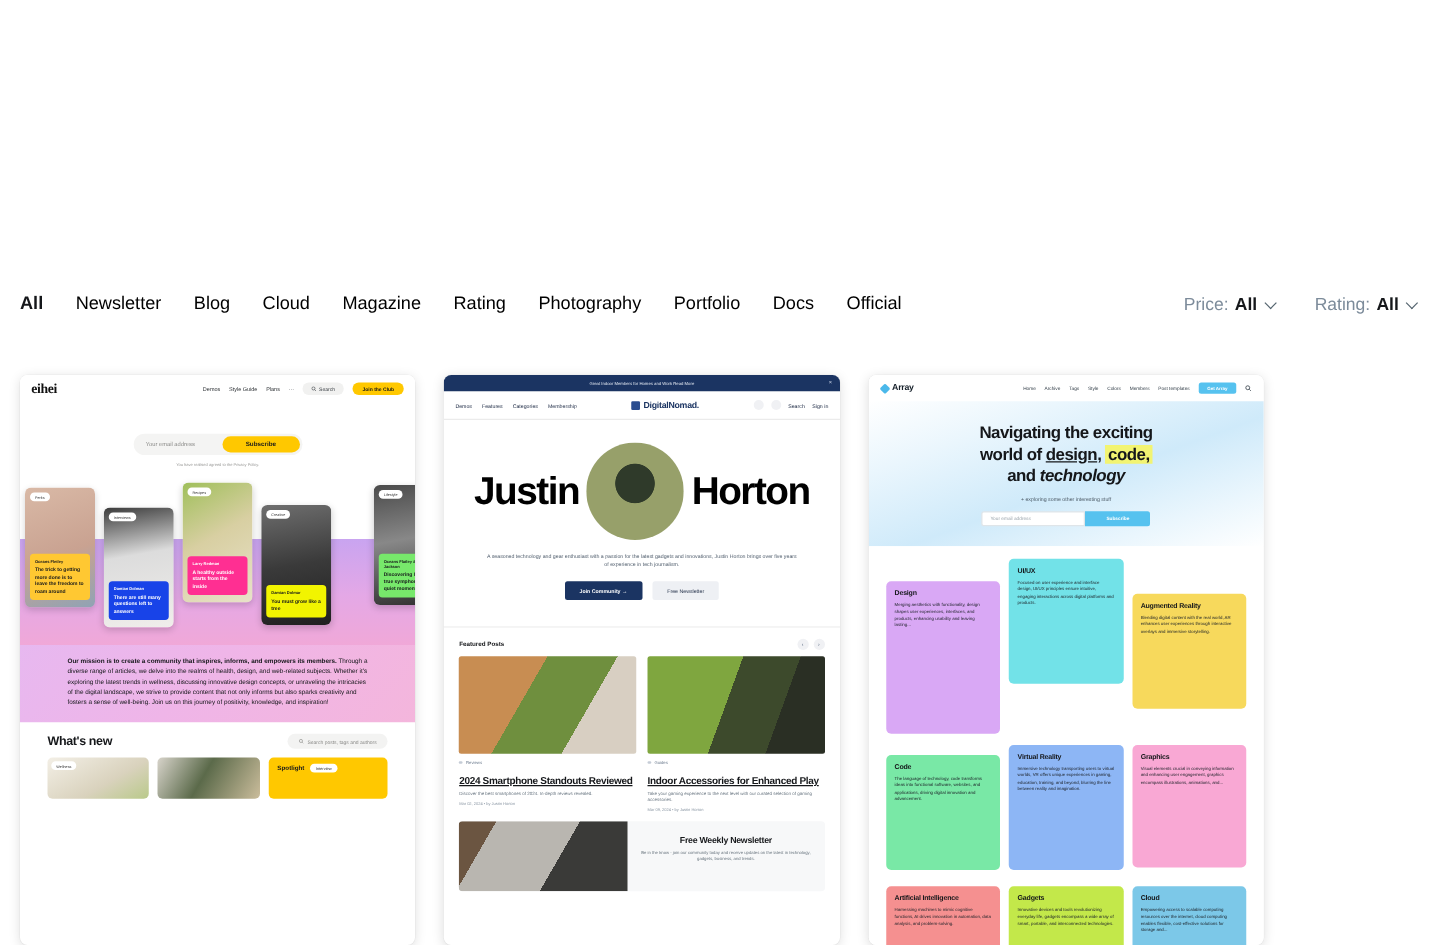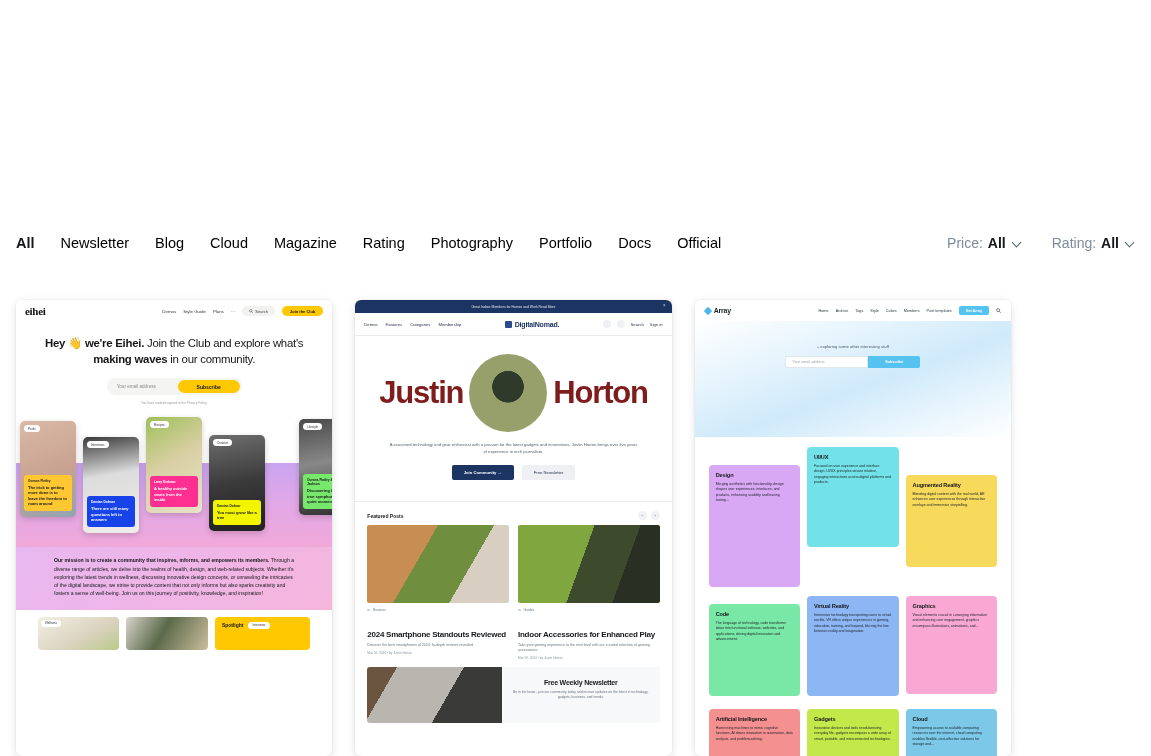--- a/index.html
+++ b/index.html
@@ -141,21 +141,21 @@
     justify-content:space-between; padding:0 9px; border-bottom:0.5px solid #ebebeb;
   }
   .dn-nav-left { display:flex; align-items:center; gap:8px; }
   .dn-nav-link { font-size:4.2px; color:#1e2b45; }
   .dn-logo { display:flex; align-items:center; gap:3px; font-size:7px; font-weight:700; color:#1b3462; letter-spacing:-0.2px;}
   .dn-logo-mark { width:7px; height:7px; background:#2b4d8f; border-radius:1px; }
   .dn-nav-right { display:flex; align-items:center; gap:6px; }
   .dn-circ { width:8px;height:8px;border-radius:50%;background:#f0f1f4; }
   .dn-hero { background:#fff; padding: 18px 0 0; text-align:center; height:165px; position:relative;}
   .dn-hero-name {
-    font-size:31px; font-weight:700; color:#7f1d1d; letter-spacing:-1.2px;
+    font-size:31px; font-weight:700; color:#000000; letter-spacing:-1.2px;
     display:flex; align-items:center; justify-content:center; gap:4px;
   }
   .dn-hero-photo {
     width:78px; height:78px; border-radius:50%; overflow:hidden; position:relative;
     background:#9aa36c; margin: 0 2px;
   }
   .dn-hero-desc { margin: 10px auto 0; width:250px; font-size:4.2px; line-height:1.65; color:#53606f; }
   .dn-hero-btns { margin-top:9px; display:flex; justify-content:center; gap:8px; }
   .dn-btn-primary {
     background:#1b3462; color:#fff; font-size:4.2px; font-weight:700;
@@ -171,21 +171,21 @@
   }
   .dn-featured-title { font-size:5px; color:#15171a; font-weight:700; }
   .dn-arrows { display:flex; gap:4px; }
   .dn-arrow { width:9px;height:9px;border-radius:50%;background:#f0f1f4;display:flex;align-items:center;justify-content:center;font-size:4px;color:#5a6b80;}
   .dn-posts { display:flex; gap:9px; padding: 0 12px; }
   .dn-post { flex:1; }
   .dn-post-img { width:100%; height:78px; border-radius:2px; overflow:hidden; }
   .dn-post-meta { display:flex; align-items:center; gap:3px; margin-top:5px; }
   .dn-post-cat { font-size:3.4px; color:#6b7a8d; }
   .dn-post-dot { width:2.5px;height:2.5px;border-radius:50%;background:#c5ccd6;}
-  .dn-post-title { font-size:8px; font-weight:700; color:#15171a; margin-top:18px; letter-spacing:-0.25px; line-height:1.2;}
+  .dn-post-title { font-size:8px; font-weight:700; color:#15171a; margin-top:8px; letter-spacing:-0.25px; line-height:1.2;text-decoration:underline;}
   .dn-post-ex { font-size:3.6px; color:#66737f; margin-top:3px; line-height:1.5;}
   .dn-post-date { font-size:3.2px; color:#8b97a4; margin-top:3px; }
   .dn-news {
     margin: 7px 12px 0; display:flex; background:#f7f8f9; border-radius:3px; overflow:hidden; height:56px;
   }
   .dn-news-img { width:46%; height:100%; }
   .dn-news-body { flex:1; padding: 12px 10px; text-align:center; }
   .dn-news-title { font-size:7px; font-weight:700; color:#15171a; letter-spacing:-0.2px;}
   .dn-news-text { font-size:3.4px; color:#69757f; margin-top:4px; line-height:1.5;}
 
@@ -270,23 +270,20 @@
               <circle cx="7" cy="7" r="5" fill="none" stroke="#3b4045" stroke-width="2"></circle>
               <line x1="11" y1="11" x2="15" y2="15" stroke="#3b4045" stroke-width="2"></line>
             </svg>
           <span>Search</span>
         </span>
         <span class="eihei-join">Join the Club</span>
       </div>
     </div>
 
     <div class="eihei-hero">
-      <div class="eihei-headline">
-        <b>Hey 👋 we're Eihei.</b><span> Join the Club and explore what's </span><b>making waves</b><span> in our community.</span>
-      </div>
       <div class="eihei-form">
         <div class="eihei-form-input">Your email address</div>
         <div class="eihei-form-btn">Subscribe</div>
       </div>
       <div class="eihei-legal">You have realised agreed to the Privacy Policy.</div>
     </div>
 
     <div class="eihei-gallery">
       <div class="gcard" style="left:4px;top:6px;width:56px;height:96px;">
         <div class="ph" style="background:linear-gradient(160deg,#d9b9a6,#c9a291 55%,#8fa3b5);height:100%"></div>
@@ -327,20 +324,30 @@
           <div class="gauthor">Oceans Flatley &amp; Nichola Jackson</div>
           <div class="gtext">Discovering life's true symphony in quiet moments</div>
         </div>
       </div>
     </div>
 
     <div class="eihei-mission">
       <b>Our mission is to create a community that inspires, informs, and empowers its members.</b><span> Through a diverse range of articles, we delve into the realms of health, design, and web-related subjects. Whether it's exploring the latest trends in wellness, discussing innovative design concepts, or unraveling the intricacies of the digital landscape, we strive to provide content that not only informs but also sparks creativity and fosters a sense of well-being. Join us on this journey of positivity, knowledge, and inspiration!</span>
     </div>
 
+    <div class="eihei-whatsnew">
+      <div class="wn-title">What's new</div>
+      <div class="wn-search">
+        <svg width="4" height="4" viewBox="0 0 16 16">
+            <circle cx="7" cy="7" r="5" fill="none" stroke="#8b8b89" stroke-width="2"></circle>
+            <line x1="11" y1="11" x2="15" y2="15" stroke="#8b8b89" stroke-width="2"></line>
+          </svg>
+        <span>Search posts, tags and authors</span>
+      </div>
+    </div>
     <div class="wn-row">
       <div class="wn-item" style="background:linear-gradient(150deg,#f3efe6,#d9d2bd 60%,#b9c98a);">
         <div class="gtag" style="top:3px;left:3px;">Wellness</div>
       </div>
       <div class="wn-item" style="background:linear-gradient(120deg,#d8d4cb,#5b6a4a 45%,#cbbd9c);"></div>
       <div class="wn-item wn-spot">
         <div style="display:flex;align-items:center;">
           <span class="wn-spot-title">Spotlight</span>
           <span class="wn-pill">Interview</span>
         </div>
@@ -443,20 +450,29 @@
         <span class="ar-nav-link">Post templates</span>
         <span class="ar-nav-btn">Get Array</span>
         <svg width="5" height="5" viewBox="0 0 16 16">
             <circle cx="7" cy="7" r="5" fill="none" stroke="#2e3a44" stroke-width="2"></circle>
             <line x1="11" y1="11" x2="15" y2="15" stroke="#2e3a44" stroke-width="2"></line>
           </svg>
       </div>
     </div>
 
     <div class="ar-hero">
+      <div class="ar-headline">
+        <div>Navigating the exciting</div>
+        <div>
+          <span>world of </span><span class="u">design</span><span>, </span><span class="hl">code,</span>
+        </div>
+        <div>
+          <span>and </span><span class="it">technology</span>
+        </div>
+      </div>
       <div class="ar-sub">+ exploring some other interesting stuff</div>
       <div class="ar-form">
         <div class="ar-form-input">Your email address</div>
         <div class="ar-form-btn">Subscribe</div>
       </div>
     </div>
 
     <div class="ar-grid">
       <div class="ar-tile" style="background:#D9A8F5;grid-column:1;grid-row:1;height:122px;margin-top:18px;">
         <div class="ar-tile-title">Design</div>

